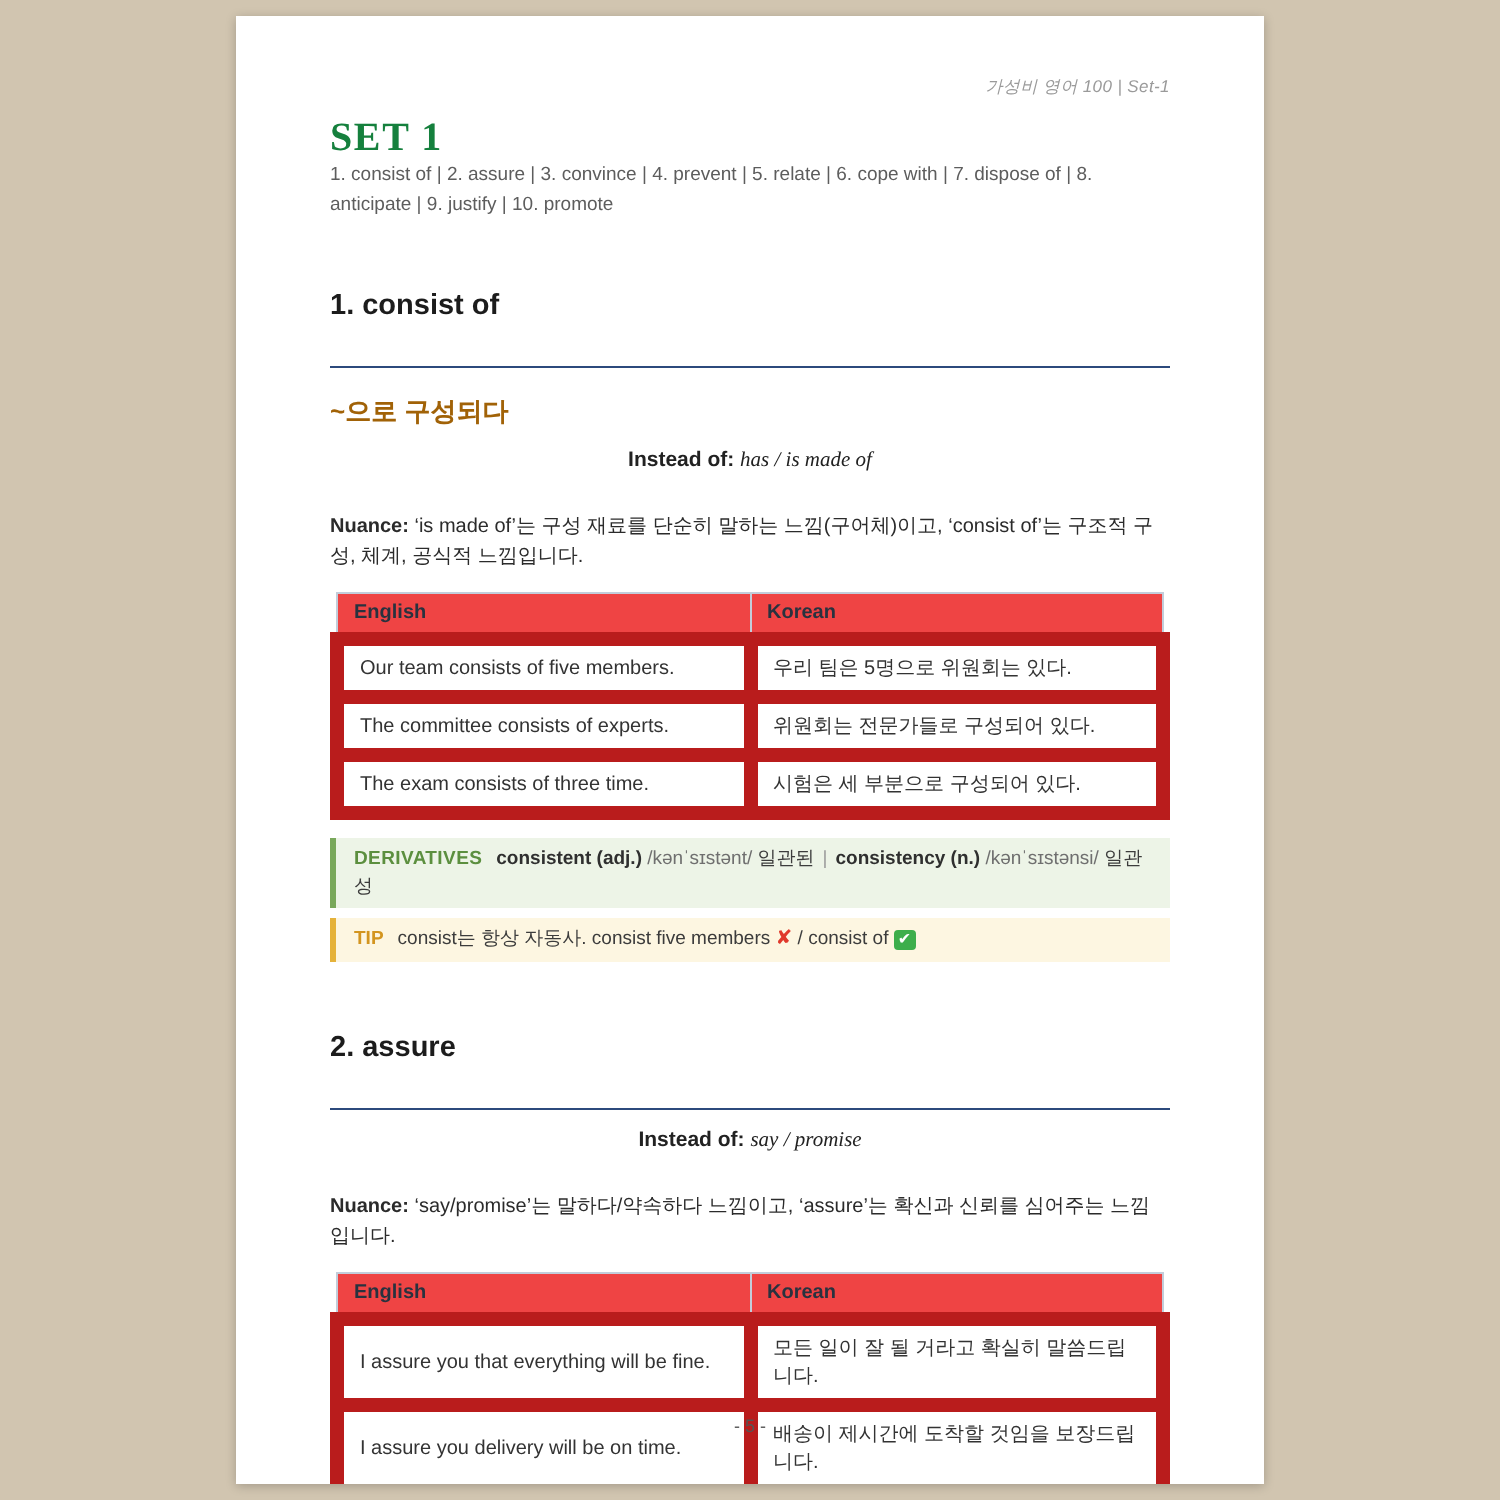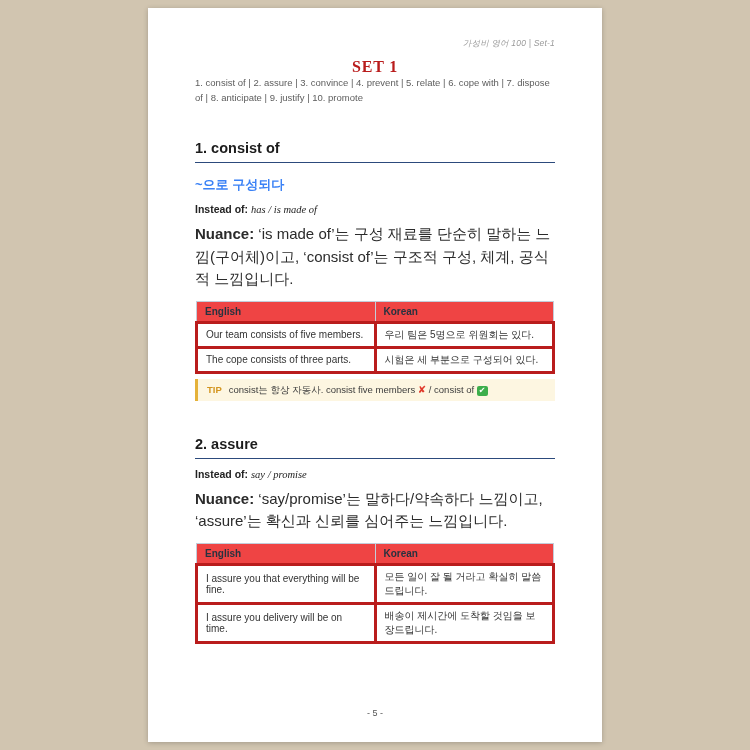--- a/index.html
+++ b/index.html
@@ -5,76 +5,77 @@
   * { margin: 0; padding: 0; box-sizing: border-box; }
   html, body { width: 750px; height: 750px; }
   body {
     background: #d1c5b0;
     font-family: "Liberation Sans", "DejaVu Sans", sans-serif;
     display: flex;
     justify-content: center;
   }
   .page {
     position: relative;
-    width: 454px;
+    width: 514px;
     height: 734px;
     margin-top: 8px;
     background: #ffffff;
     box-shadow: 0 1px 5px rgba(0,0,0,0.22);
     padding: 30px 47px 25px 47px;
     overflow: hidden;
   }
   .doc-header {
     text-align: right;
     font-size: 8.5px;
     color: #9a9a9a;
     font-style: italic;
     letter-spacing: 0.2px;
   }
   .title {
-    text-align: center;
+    text-align: left;
     margin-top: 8px;
     font-family: "Liberation Serif", "DejaVu Serif", serif;
-    font-size: 16px;
-    font-weight: bold;
-    color: #b91c1c;
+    font-size: 20px;
+    font-weight: bold;
+    color: #15803d;
     letter-spacing: 0.8px;
   }
   .word-list {
     font-size: 9.5px;
     color: #5d5d5d;
     line-height: 1.55;
   }
   .word-section { margin-top: 35px; }
   .sec-heading {
     font-size: 14.5px;
     font-weight: bold;
     color: #1c1c1c;
-    padding-bottom: 6px;
+    padding-bottom: 22px;
     border-bottom: 1.5px solid #2c4a7c;
   }
   .sec-meaning {
     margin-top: 13px;
     font-size: 13px;
     font-weight: bold;
-    color: #3b82f6;
+    color: #a16207;
   }
   .instead {
     margin-top: 9px;
     font-size: 10.5px;
     color: #222;
+    text-align: center;
   }
   .instead .lbl { font-weight: bold; }
   .instead .val {
     font-style: italic;
     font-family: "Liberation Serif", "DejaVu Serif", serif;
   }
   .nuance {
-    margin-top: 8px;
-    font-size: 15px;
+    margin-top: 20px;
+    font-size: 10px;
     color: #2b2b2b;
     line-height: 1.5;
   }
   .nuance .lbl { font-weight: bold; }
   .ex-table {
     margin-top: 10px;
     width: 100%;
     border-collapse: collapse;
   }
   .ex-table th {
@@ -84,21 +85,21 @@
     font-weight: bold;
     color: #28323f;
     padding: 4px 8px;
     border: 1px solid #c3cdda;
     width: 50%;
   }
   .ex-table td {
     font-size: 10px;
     color: #333;
     padding: 4px 8px;
-    border: 3px solid #b91c1c;
+    border: 7px solid #b91c1c;
   }
   .deriv-box {
     margin-top: 9px;
     background: #edf4e7;
     border-left: 3px solid #79a85b;
     padding: 4px 9px;
     font-size: 9.5px;
     color: #3c3c3c;
     line-height: 1.4;
   }
@@ -180,25 +181,36 @@
           <th>English</th>
           <th>Korean</th>
         </tr>
       </thead>
       <tbody>
         <tr>
           <td>Our team consists of five members.</td>
           <td>우리 팀은 5명으로 위원회는 있다.</td>
         </tr>
         <tr>
-          <td>The cope consists of three parts.</td>
+          <td>The committee consists of experts.</td>
+          <td>위원회는 전문가들로 구성되어 있다.</td>
+        </tr>
+        <tr>
+          <td>The exam consists of three time.</td>
           <td>시험은 세 부분으로 구성되어 있다.</td>
         </tr>
       </tbody>
     </table>
+    <div class="deriv-box">
+      <span class="deriv-label">DERIVATIVES</span><span class="w">consistent (adj.)</span>
+      <span class="p">/kənˈsɪstənt/</span>
+      <span class="m">일관된</span><span class="sep">|</span><span class="w">consistency (n.)</span>
+      <span class="p">/kənˈsɪstənsi/</span>
+      <span class="m">일관성</span>
+    </div>
     <div class="tip-box">
       <span class="tip-label">TIP</span><span>consist는 항상 자동사. consist five members </span><span class="mark-x">✘</span><span> / consist of </span><span class="mark-check">✔</span>
     </div>
   </section>
 
   <section class="word-section">
     <h2 class="sec-heading">2. assure</h2>
     <p class="instead">
       <span class="lbl">Instead of:</span>
       <span class="val">say / promise</span>

